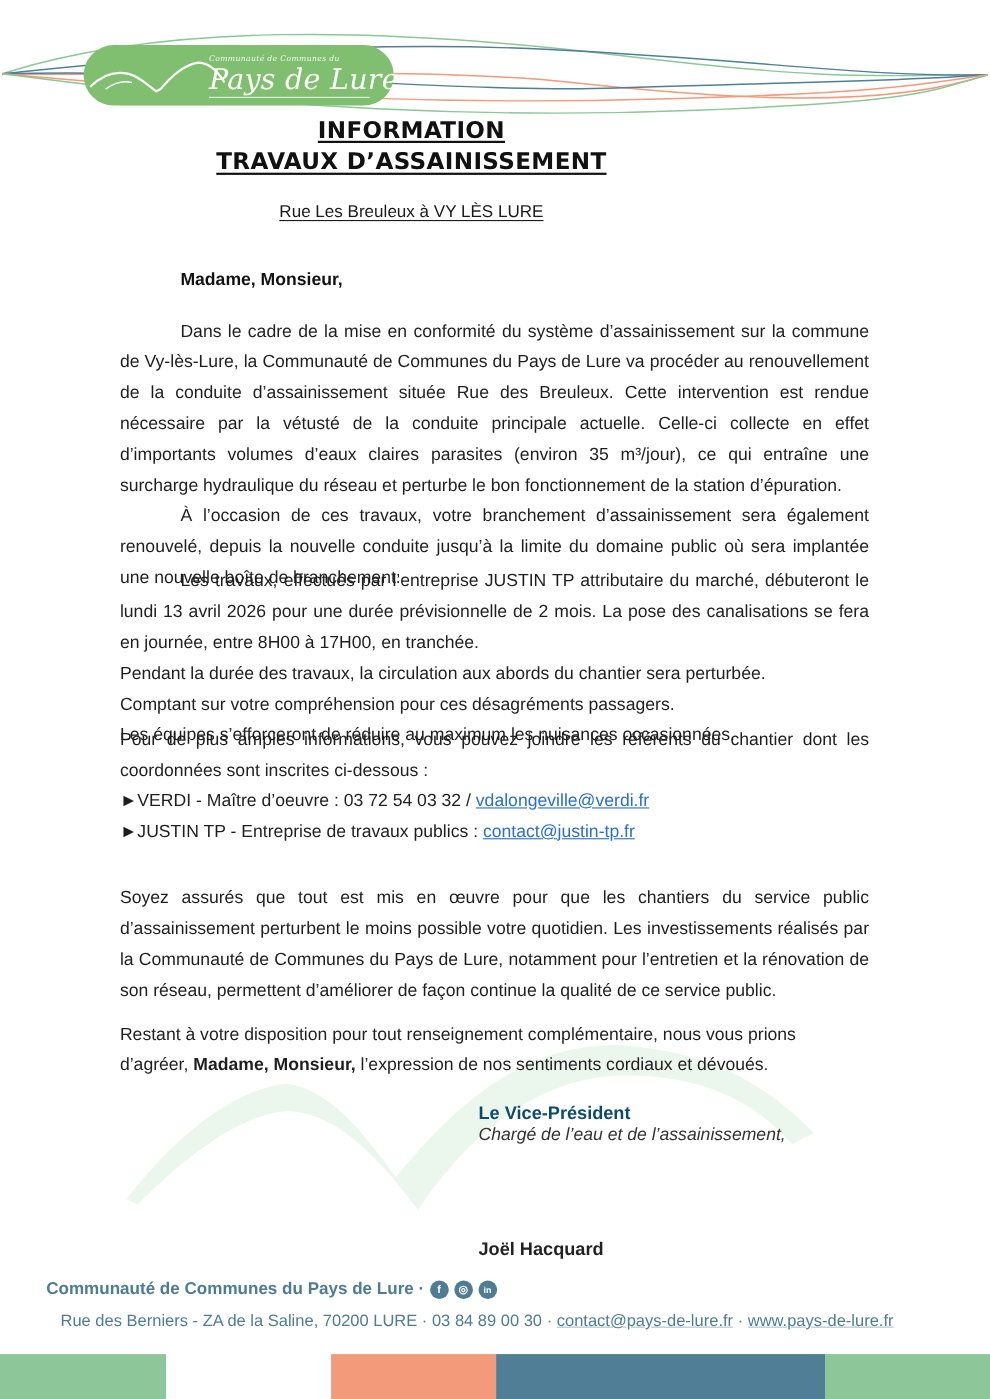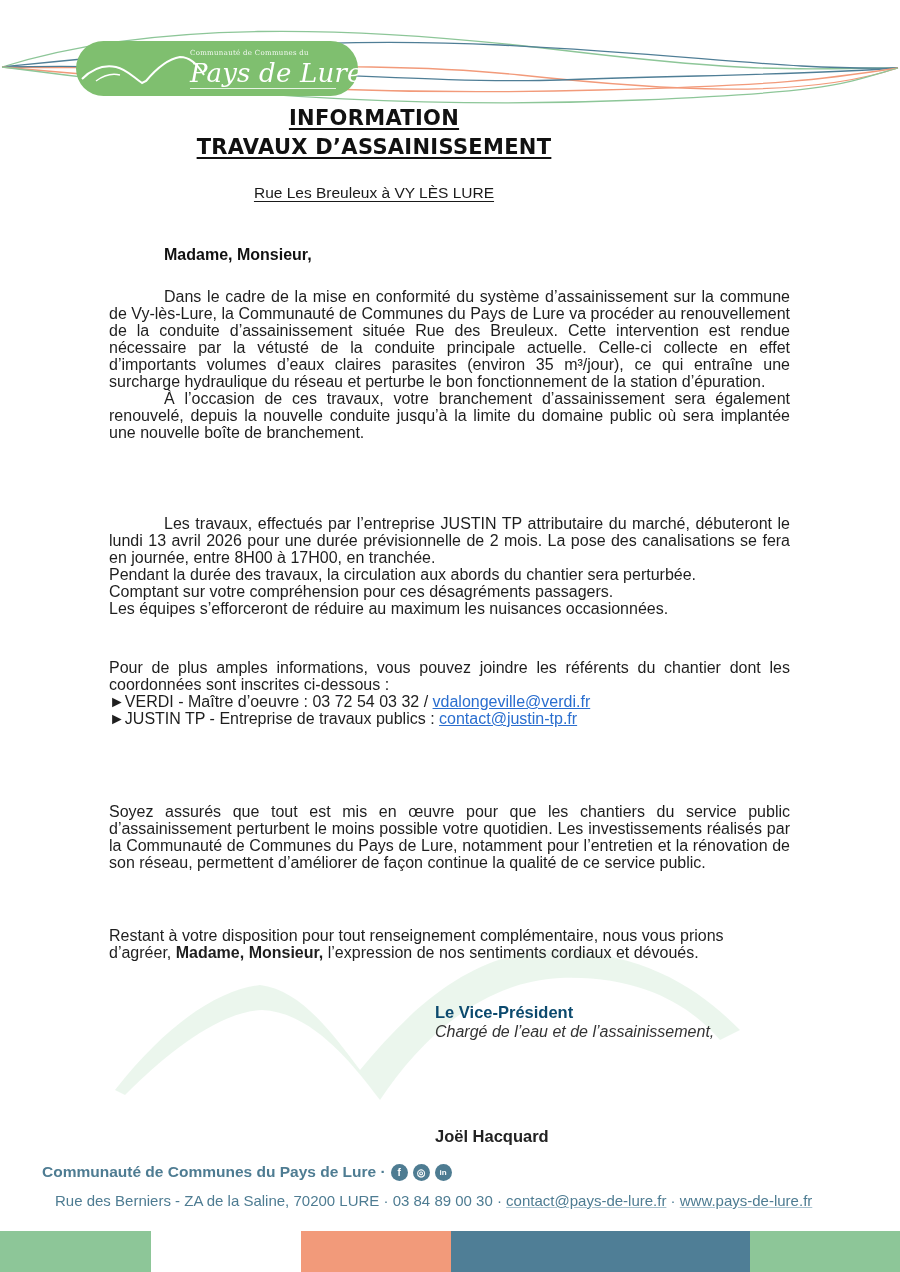--- a/index.html
+++ b/index.html
@@ -7,42 +7,42 @@
     body { position: relative; font-family: "Liberation Sans", sans-serif; color: #1a1a1a; }
 
     .bg-svg { position: absolute; left: 0; top: 0; width: 900px; height: 1272px; z-index: 0; }
 
     .logo-pill {
       position: absolute; left: 76px; top: 41px; width: 282px; height: 55px;
       background: #7fbf6f; border-radius: 28px; z-index: 2;
     }
     .logo-small {
       position: absolute; left: 190px; top: 49px; z-index: 3;
-      font-family: "DejaVu Serif", serif; font-size: 7px; color: #ffffff; opacity: 0.9;
+      font-family: "DejaVu Serif", serif; font-style: italic; font-size: 7px; color: #ffffff; opacity: 0.9;
       letter-spacing: 0.3px;
     }
     .logo-big {
       position: absolute; left: 190px; top: 58px; z-index: 3;
       font-family: "DejaVu Serif", serif; font-style: italic; font-size: 26px; color: #ffffff;
       letter-spacing: 0.2px;
     }
     .logo-underline { position: absolute; left: 190px; top: 88px; width: 146px; height: 1px; background: #ffffff; z-index: 3; opacity: 0.8; }
 
     .title-block { position: absolute; left: 0; width: 748px; text-align: center; z-index: 3; }
     .title-line {
       display: inline-block; font-family: "DejaVu Sans", sans-serif; font-weight: bold;
       font-size: 21px; color: #111; text-decoration: underline; text-decoration-thickness: 2px;
       text-underline-offset: 3px; letter-spacing: 0.3px;
     }
     .t1 { top: 106px; }
     .t2 { top: 135px; }
     .subtitle { top: 184px; }
     .subtitle span { font-size: 15.5px; text-decoration: underline; text-underline-offset: 3px; color: #1a1a1a; }
 
-    .content { position: absolute; left: 109px; width: 681px; z-index: 3; font-size: 16px; line-height: 17px; color: #1e1e1e; }
+    .content { position: absolute; left: 109px; width: 681px; z-index: 3; font-size: 16px; line-height: 28px; color: #1e1e1e; }
     .just { text-align: justify; text-align-last: left; }
     .indent { text-indent: 55px; }
     .b { font-weight: bold; }
     a.link { color: #2a6ecf; text-decoration: underline; }
 
     .salut { position: absolute; left: 164px; top: 246px; font-size: 16px; font-weight: bold; z-index: 3; color: #111; }
 
     .sig { position: absolute; left: 435px; z-index: 3; }
     .sig-title { top: 1003px; font-size: 16.5px; font-weight: bold; color: #0c4a6e; }
     .sig-role { top: 1023px; font-size: 16px; font-style: italic; color: #333; }

